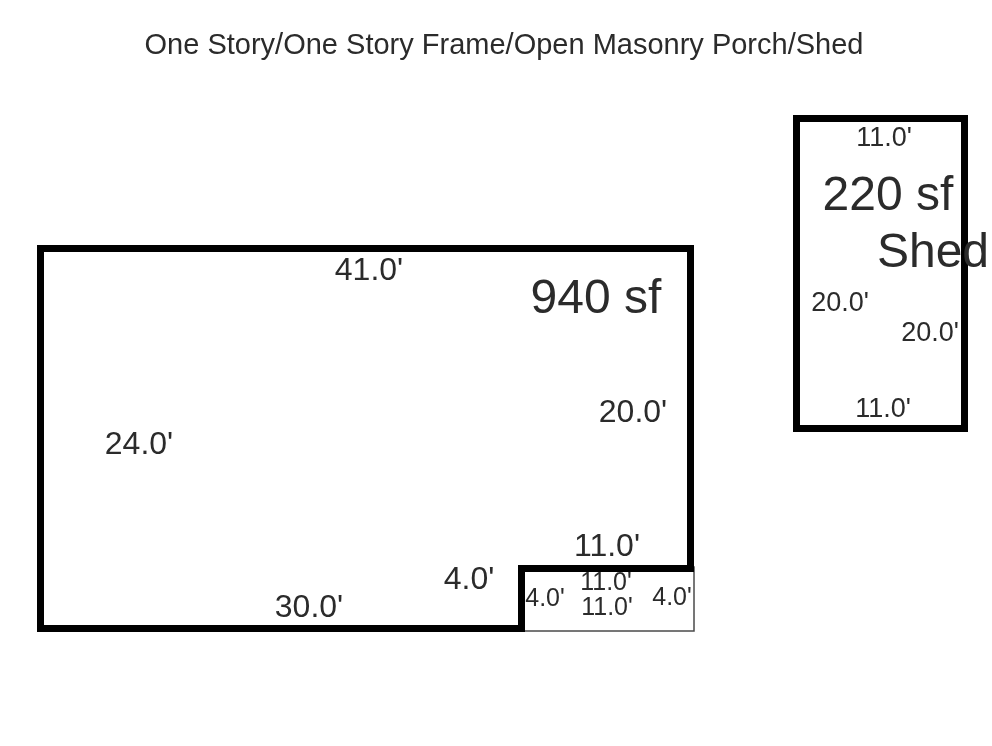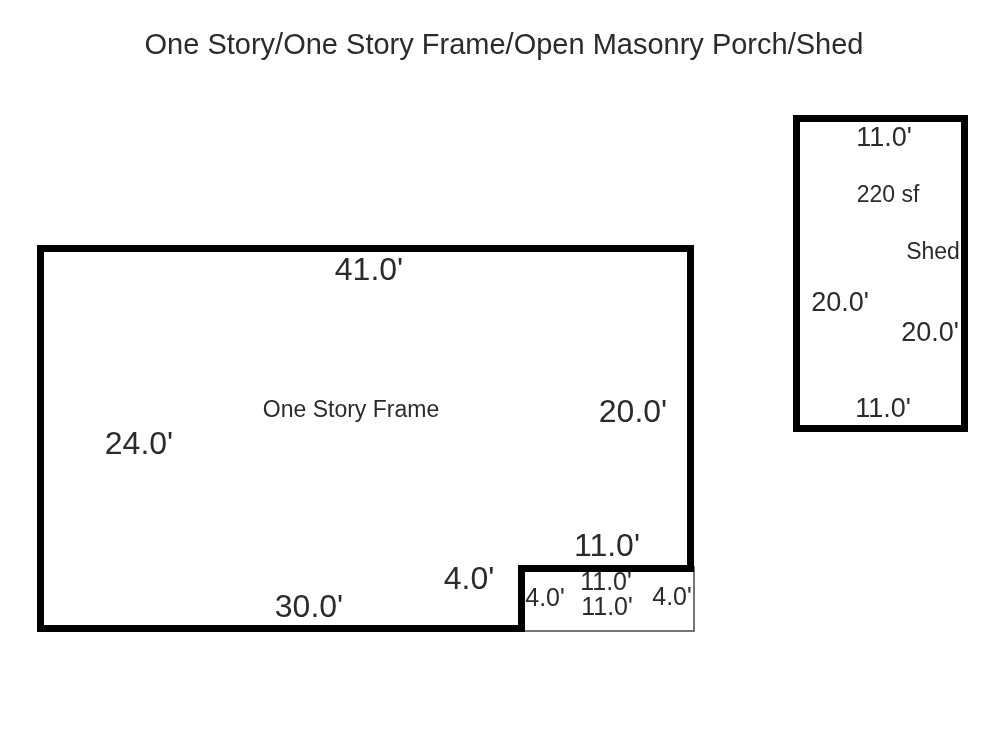--- a/index.html
+++ b/index.html
@@ -17,21 +17,21 @@
     overflow: hidden;
   }
   .lbl {
     position: absolute;
     transform: translate(-50%, -50%);
     white-space: nowrap;
     line-height: 1;
     color: var(--text, #2b2b2b);
   }
   .title-lbl   { font-size: 29px; }
-  .big-lbl     { font-size: 23px; }
+  .big-lbl     { font-size: 48px; }
   .dim-main    { font-size: 32px; }
   .dim-shed    { font-size: 27px; }
   .dim-porch   { font-size: 25px; }
   svg.sketch {
     position: absolute;
     left: 0;
     top: 0;
   }
 </style>
 </head>
@@ -44,21 +44,21 @@
   <svg class="sketch" width="992" height="746" viewBox="0 0 992 746">
 
     <rect x="519" y="567" width="175" height="64" fill="var(--background,#fff)" stroke="var(--porch-line,#4a4a4a)" stroke-width="1.5"></rect>
 
     <polygon points="40.5,248.5 690.5,248.5 690.5,568.5 521.5,568.5 521.5,628.5 40.5,628.5" fill="var(--background,#fff)" stroke="var(--line,#000)" stroke-width="7" stroke-linejoin="miter"></polygon>
 
     <rect x="796.5" y="118.5" width="168" height="310" fill="var(--background,#fff)" stroke="var(--line,#000)" stroke-width="7"></rect>
   </svg>
 
   <div class="lbl dim-main" style="left:369px; top:269px;">41.0'</div>
-  <div class="lbl big-lbl" style="left:351px; top:409px;">One Story Frame</div>
+  <div class="lbl big-lbl" style="left:596px; top:297px;">940 sf</div>
   <div class="lbl dim-main" style="left:633px; top:411px;">20.0'</div>
   <div class="lbl dim-main" style="left:103px; top:443px;margin-left:36px;">24.0'</div>
   <div class="lbl dim-main" style="left:277px; top:606px;margin-left:32px;">30.0'</div>
   <div class="lbl dim-main" style="left:607px; top:545px;">11.0'</div>
   <div class="lbl dim-main" style="left:469px; top:578px;">4.0'</div>
 
   <div class="lbl dim-porch" style="left:545px; top:597px;">4.0'</div>
   <div class="lbl dim-porch" style="left:606px; top:581px;">11.0'</div>
   <div class="lbl dim-porch" style="left:607px; top:606px;">11.0'</div>
   <div class="lbl dim-porch" style="left:672px; top:596px;">4.0'</div>

